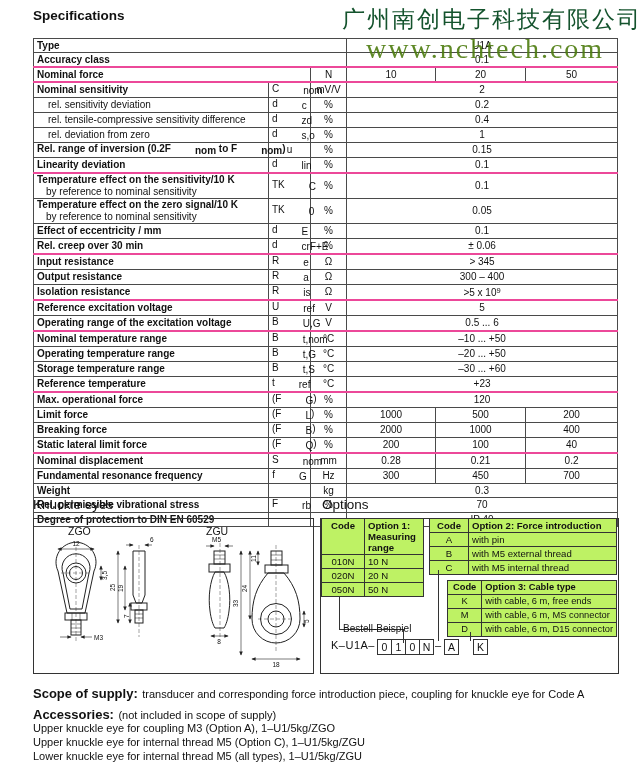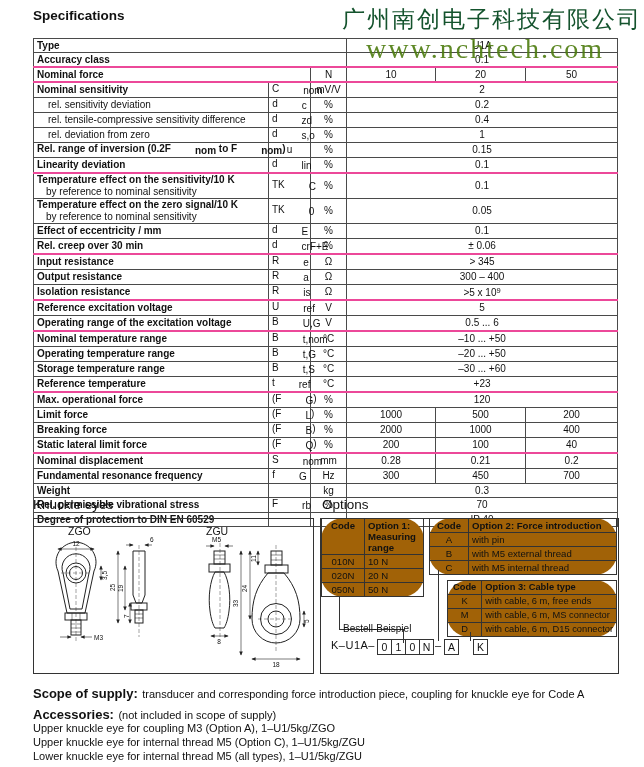--- a/index.html
+++ b/index.html
@@ -20,21 +20,21 @@
   #spec .l1{font-weight:bold;white-space:nowrap;}
   #spec .l1.ind{font-weight:normal;padding-left:11px;}
   #spec .l2{font-weight:normal;padding-left:9px;white-space:nowrap;}
   #spec tr.thick td{border-top:2px solid #ec4899;}
   #spec sub{font-size:10px;vertical-align:-2px;padding-left:24px;}
   #spec sup{font-size:7.5px;vertical-align:3px;}
   
   .sec-title{position:absolute;font-size:13.5px;color:#111;}
   #knuckle-box{position:absolute;left:33px;top:518px;width:279px;height:154px;border:1px solid #333;}
   #options-box{position:absolute;left:320px;top:518px;width:297px;height:154px;border:1px solid #333;}
-  .opt-table{position:absolute;border-collapse:collapse;background:#a16207;border-radius:22px;}
+  .opt-table{position:absolute;border-collapse:collapse;background:#bef264;}
   .opt-table th,.opt-table td{border:1px solid #333;font-size:9.6px;line-height:11px;
       padding:1px 3px;text-align:left;vertical-align:top;white-space:nowrap;}
   .opt-table th{font-weight:bold;}
   .opt-table th.wrap{white-space:normal;}
   .opt-table .oc{text-align:center;}
   #opt1{left:0;top:-1px;width:103px;}
   #opt2{left:108px;top:-1px;width:188px;}
   #opt3{left:126px;top:61px;width:170px;}
   #opt3 th,#opt3 td{font-size:9.3px;}
   .conn{position:absolute;}

